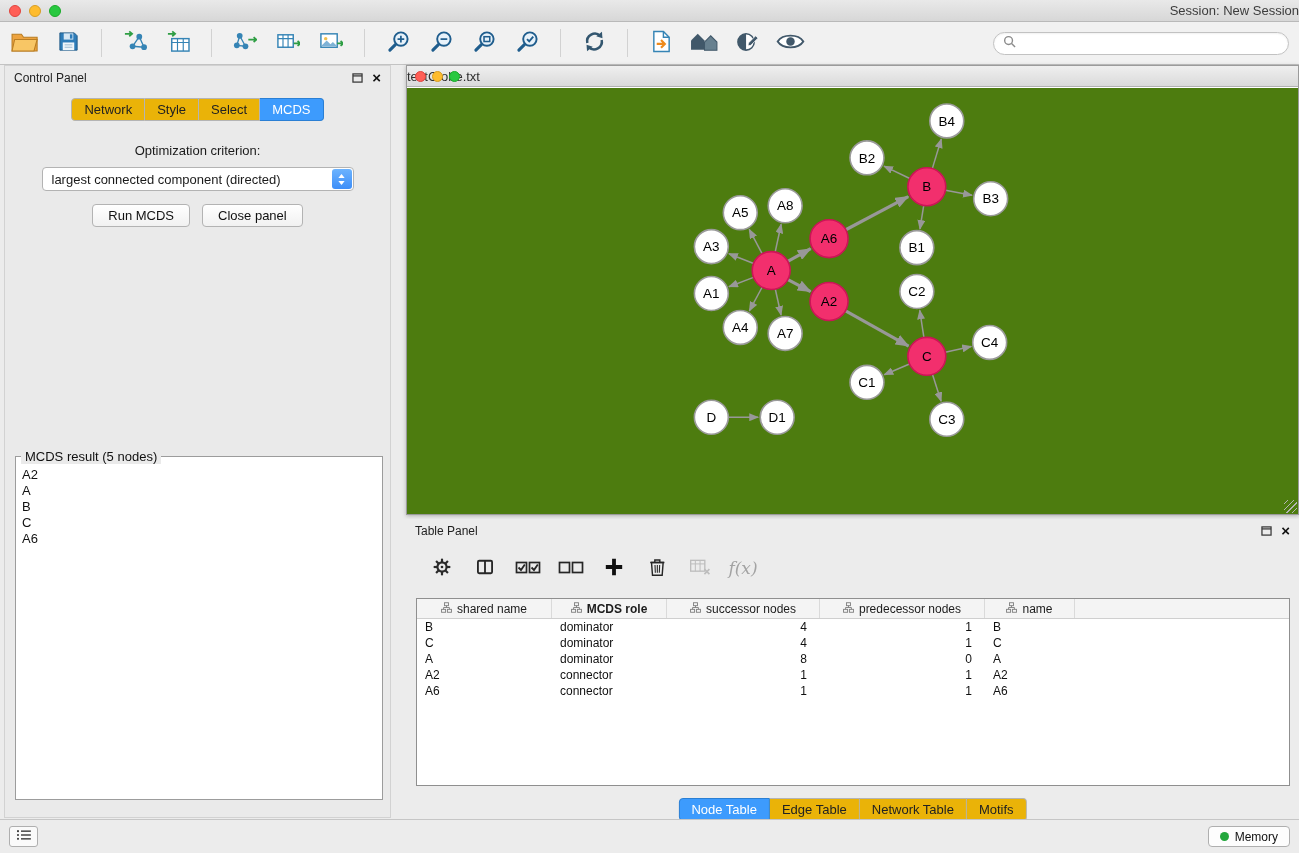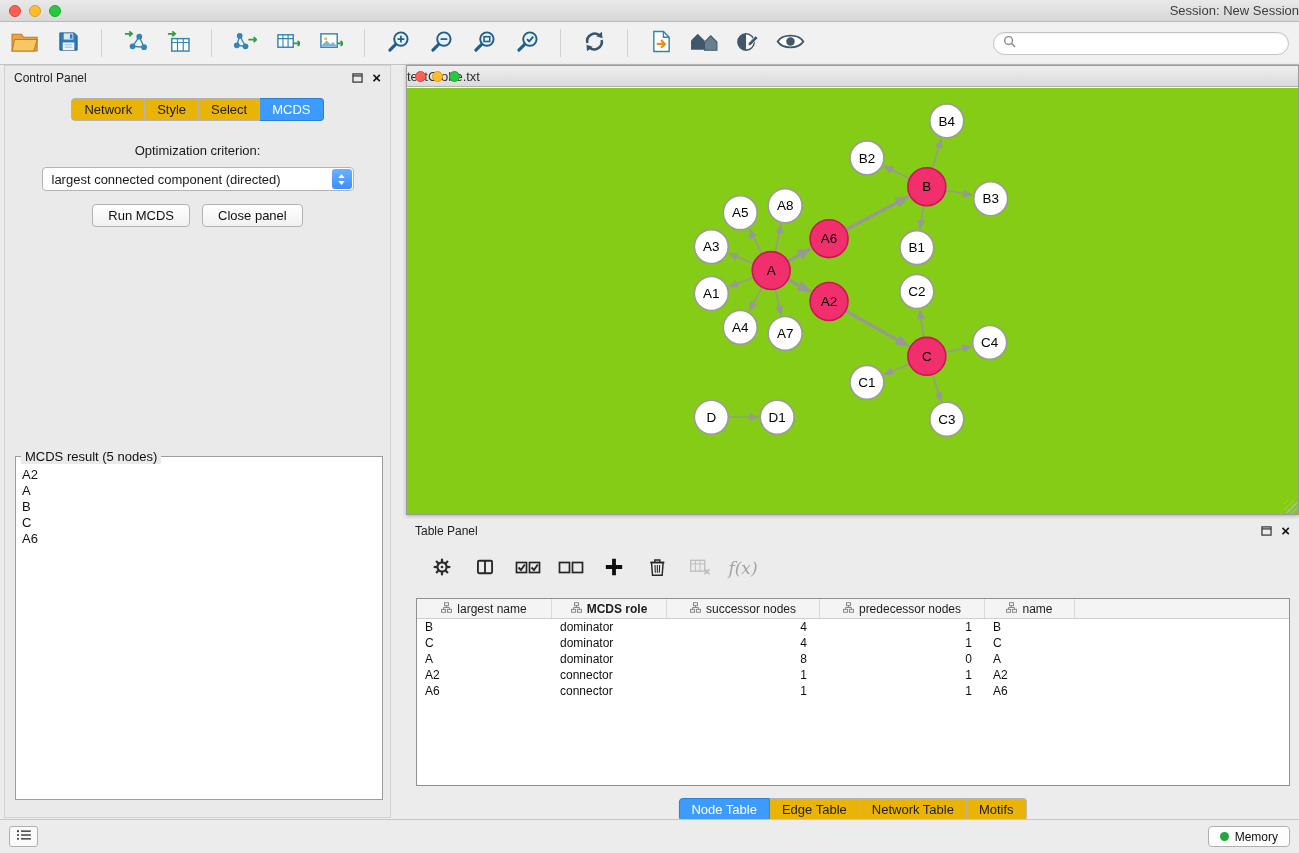--- a/index.html
+++ b/index.html
@@ -47,21 +47,21 @@
   .result-legend{position:absolute;top:-8px;left:5px;background:#eaeaea;padding:0 4px;font-size:13px;color:#111}
   .result-list{padding:10px 6px 4px 6px}
   .mcds-item{font-size:13px;line-height:16px;color:#111;cursor:default}
 
   
   .network-window{position:absolute;left:406px;top:65px;width:893px;height:450px;background:#fff;border:1px solid #9b9b9b;box-shadow:0 1px 4px rgba(0,0,0,.25)}
   .inner-titlebar{height:21px;background:linear-gradient(#efefef,#dadada);border-bottom:1px solid #b2b2b2;position:relative;display:flex;align-items:center}
   .inner-traffic{position:absolute;left:8px;top:5px;display:flex;gap:6px}
   .inner-traffic .tl{width:11px;height:11px}
   .inner-title{flex:1;font-size:13px;color:#2e2e2e}
-  .canvas{position:absolute;top:22px;left:0;right:0;bottom:0;background:#84cc16;overflow:hidden}
+  .canvas{position:absolute;top:22px;left:0;right:0;bottom:0;background:#4d7c0f;overflow:hidden}
   #network-svg{width:100%;height:100%;display:block}
   #network-svg text{font-family:"Liberation Sans",sans-serif}
   .resize-grip{position:absolute;right:1px;bottom:1px;width:13px;height:13px;background:repeating-linear-gradient(-45deg,transparent 0 3px,#b5b5b5 3px 4px);cursor:nwse-resize}
 
   
   .table-panel{position:absolute;left:406px;top:519px;width:893px;height:299px;background:#ececec}
   .tp-toolbar{display:flex;align-items:center;gap:15px;padding-left:22px;height:42px;margin-top:4px}
   .tp-btn{width:28px;height:28px;display:flex;align-items:center;justify-content:center;cursor:pointer}
   .tp-btn svg{height:20px;max-width:26px}
   .fx{font-family:"DejaVu Serif",serif;font-style:italic;font-size:17px;color:#a3a3a3}
@@ -477,21 +477,21 @@
       </div>
     <div class="table-box">
       <div class="t-header">
           <div class="th" style="width: 135px;">
             <span><svg viewBox="0 0 12 12" width="11" height="11">
                 <rect x="3.8" y="0.8" width="4.4" height="3.2" fill="none" stroke="#808080"></rect>
                 <rect x="0.6" y="8" width="4.4" height="3.2" fill="none" stroke="#808080"></rect>
                 <rect x="7" y="8" width="4.4" height="3.2" fill="none" stroke="#808080"></rect>
                 <path d="M6 4 V6 M2.8 8 V6 H9.2 V8" fill="none" stroke="#808080"></path>
               </svg></span>
-            <span class="th-label">largest name</span>
+            <span class="th-label">shared name</span>
           </div>
           <div class="th" style="width: 115px; font-weight: bold;">
             <span><svg viewBox="0 0 12 12" width="11" height="11">
                 <rect x="3.8" y="0.8" width="4.4" height="3.2" fill="none" stroke="#808080"></rect>
                 <rect x="0.6" y="8" width="4.4" height="3.2" fill="none" stroke="#808080"></rect>
                 <rect x="7" y="8" width="4.4" height="3.2" fill="none" stroke="#808080"></rect>
                 <path d="M6 4 V6 M2.8 8 V6 H9.2 V8" fill="none" stroke="#808080"></path>
               </svg></span>
             <span class="th-label">MCDS role</span>
           </div>

